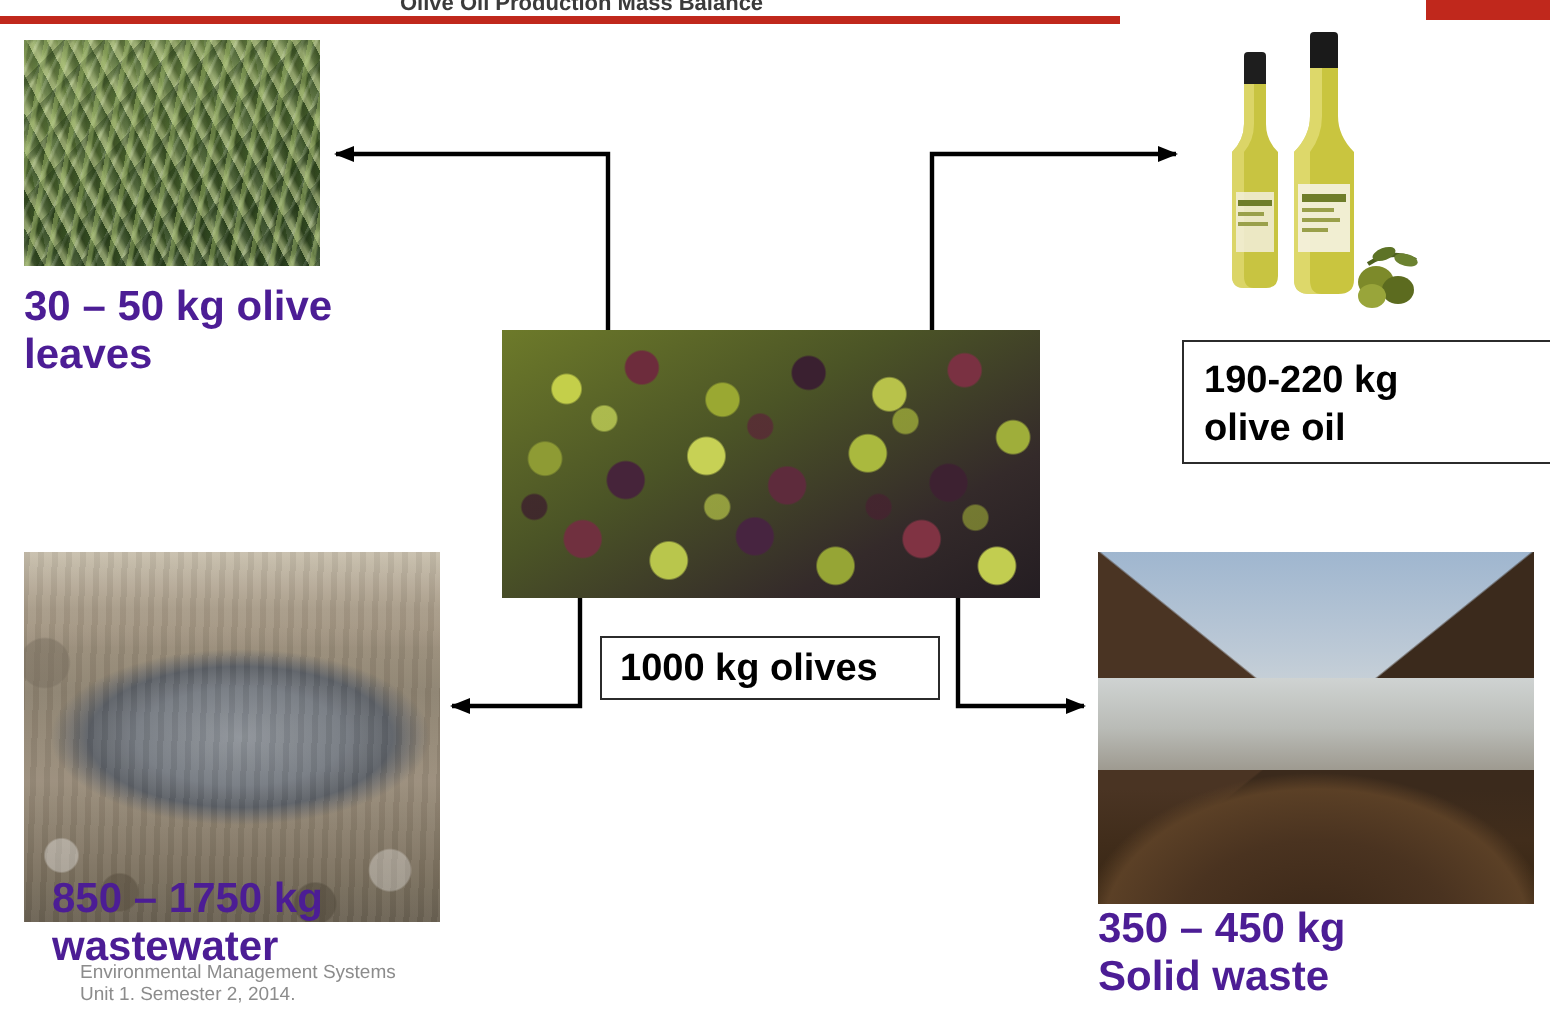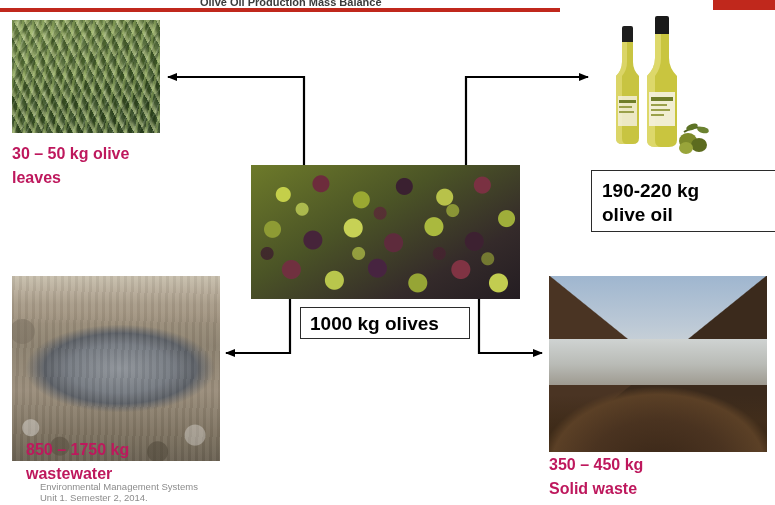--- a/index.html
+++ b/index.html
@@ -166,22 +166,22 @@
     content:"";
     position:absolute; left:-10%; top:50%; width:120%; height:58%;
     background:
       radial-gradient(ellipse 58% 100% at 50% 100%, #3a2718 0%, #4a3320 45%, #5b4026 70%, rgba(0,0,0,0) 78%),
       linear-gradient(180deg, rgba(0,0,0,0) 0%, rgba(0,0,0,0) 30%, #412d1b 55%, #33220f 100%);
   }
 
   
   .caption {
     position: absolute;
-    color: #be185d;
-    font-size: 16px;
+    color: #4c1d95;
+    font-size: 21px;
     font-weight: bold;
     line-height: 24px;
     white-space: pre-line;
   }
   #cap-leaves      { left: 12px;  top: 142px; width: 190px; }
   #cap-wastewater  { left: 12px;  top: 438px; width: 220px; margin-left: 14px; }
   #cap-solidwaste  { left: 549px; top: 453px; width: 230px; }
 
   
   .boxed {
@@ -193,21 +193,21 @@
     font-weight: bold;
     line-height: 24px;
     white-space: pre-line;
     box-sizing: border-box;
   }
   #box-oil {
     left: 591px; top: 170px; width: 189px; height: 62px;
     padding: 8px 0 0 10px;
   }
   #box-olives {
-    left: 300px; top: 307px; width: 170px; height: 32px;
+    left: 300px; top: 318px; width: 170px; height: 32px;
     padding: 4px 0 0 9px;
   }
 
   
   #arrows {
     position: absolute;
     left: 0; top: 0;
     width: 775px;
     height: 505px;
     pointer-events: none;

